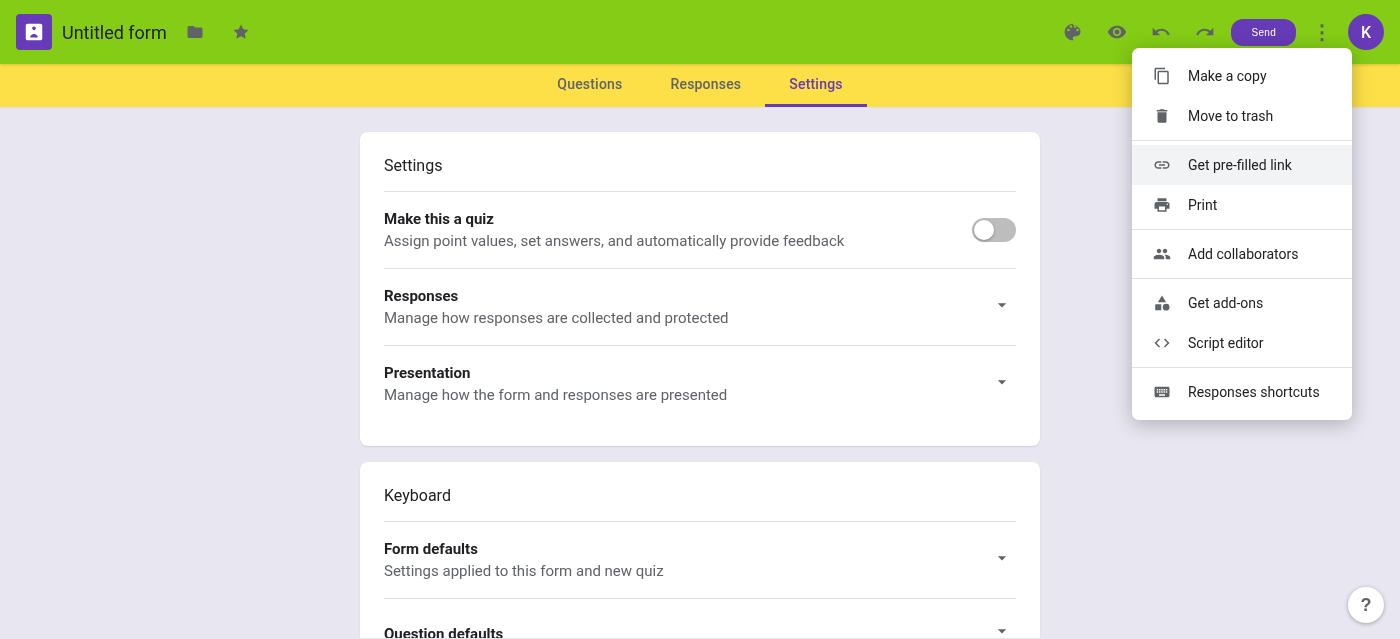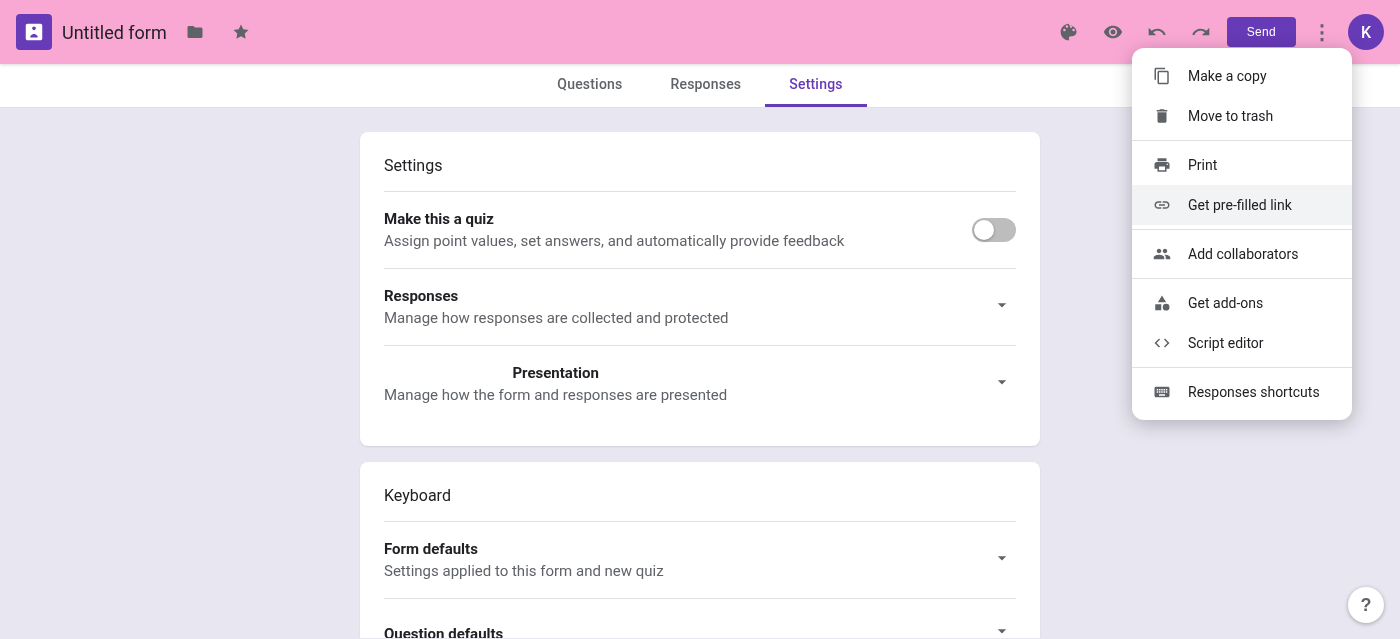--- a/index.html
+++ b/index.html
@@ -1,20 +1,20 @@
 <!DOCTYPE html>
 <html><head>
   <meta charset="utf-8">
   <style>
     * { box-sizing: border-box; margin: 0; padding: 0; }
     body { font-family: 'Google Sans', Roboto, Arial, sans-serif; background: #e8e6f0; height: 639px; overflow: hidden; }
 
     
     .header {
-      background: #f9a8d4;
+      background: #84cc16;
       height: 64px;
       display: flex;
       align-items: center;
       padding: 0 16px;
       box-shadow: 0 1px 3px rgba(0,0,0,0.15);
       position: relative;
       z-index: 10;
     }
     .header-left {
       display: flex;
@@ -51,43 +51,43 @@
     }
     .header-right {
       display: flex;
       align-items: center;
       gap: 8px;
     }
     .send-btn {
       background: #673ab7;
       color: #fff;
       border: none;
-      border-radius: 4px;
+      border-radius: 12px;
       padding: 8px 20px;
-      font-size: 12px;
+      font-size: 10px;
       font-weight: 500;
       cursor: pointer;
       letter-spacing: 0.3px;
     }
     .avatar {
       width: 36px;
       height: 36px;
       border-radius: 50%;
       background: #673ab7;
       color: #fff;
       display: flex;
       align-items: center;
       justify-content: center;
       font-size: 16px;
       font-weight: 500;
     }
 
     
     .tabs-bar {
-      background: #ffffff;
+      background: #fde047;
       display: flex;
       justify-content: center;
       gap: 0;
       border-bottom: 1px solid #e0e0e0;
     }
     .tab {
       padding: 12px 24px;
       font-size: 14px;
       color: #5f6368;
       cursor: pointer;
@@ -125,21 +125,21 @@
     }
     .divider {
       border: none;
       border-top: 1px solid #e0e0e0;
       margin: 0 0 0 0;
     }
     .settings-row {
       padding: 18px 0;
       border-bottom: 1px solid #e0e0e0;
     }
-    .settings-row:last-child { border-bottom: none; text-align: center; }
+    .settings-row:last-child { border-bottom: none; }
     .settings-row-header {
       display: flex;
       justify-content: space-between;
       align-items: center;
     }
     .settings-row-title {
       font-size: 15px;
       color: #202124;
       font-weight: 700;
     }
@@ -180,21 +180,21 @@
       left: 2px;
       box-shadow: 0 1px 3px rgba(0,0,0,0.3);
     }
 
     
     .dropdown-menu {
       position: fixed;
       top: 48px;
       right: 48px;
       background: #fff;
-      border-radius: 12px;
+      border-radius: 7px;
       box-shadow: 0 4px 20px rgba(0,0,0,0.25);
       width: 220px;
       z-index: 1000;
       padding: 8px 0;
     }
     .menu-item {
       display: flex;
       align-items: center;
       gap: 16px;
       padding: 10px 20px;
@@ -390,38 +390,38 @@
     <span class="menu-icon">
       <svg width="18" height="18" viewBox="0 0 24 24" fill="#5f6368">
         <path d="M6 19c0 1.1.9 2 2 2h8c1.1 0 2-.9 2-2V7H6v12zM19 4h-3.5l-1-1h-5l-1 1H5v2h14V4z"></path>
       </svg>
     </span>
     <span>Move to trash</span>
   </div>
 
   <hr class="menu-divider">
 
+  <div class="menu-item highlighted">
+    <span class="menu-icon">
+      <svg width="18" height="18" viewBox="0 0 24 24" fill="#5f6368">
+        <path d="M3.9 12c0-1.71 1.39-3.1 3.1-3.1h4V7H7c-2.76 0-5 2.24-5 5s2.24 5 5 5h4v-1.9H7c-1.71 0-3.1-1.39-3.1-3.1zM8 13h8v-2H8v2zm9-6h-4v1.9h4c1.71 0 3.1 1.39 3.1 3.1s-1.39 3.1-3.1 3.1h-4V17h4c2.76 0 5-2.24 5-5s-2.24-5-5-5z"></path>
+      </svg>
+    </span>
+    <span>Get pre-filled link</span>
+  </div>
+
   <div class="menu-item">
     <span class="menu-icon">
       <svg width="18" height="18" viewBox="0 0 24 24" fill="#5f6368">
         <path d="M19 8H5c-1.66 0-3 1.34-3 3v6h4v4h12v-4h4v-6c0-1.66-1.34-3-3-3zm-3 11H8v-5h8v5zm3-7c-.55 0-1-.45-1-1s.45-1 1-1 1 .45 1 1-.45 1-1 1zm-1-9H6v4h12V3z"></path>
       </svg>
     </span>
     <span>Print</span>
   </div>
 
-  <div class="menu-item highlighted">
-    <span class="menu-icon">
-      <svg width="18" height="18" viewBox="0 0 24 24" fill="#5f6368">
-        <path d="M3.9 12c0-1.71 1.39-3.1 3.1-3.1h4V7H7c-2.76 0-5 2.24-5 5s2.24 5 5 5h4v-1.9H7c-1.71 0-3.1-1.39-3.1-3.1zM8 13h8v-2H8v2zm9-6h-4v1.9h4c1.71 0 3.1 1.39 3.1 3.1s-1.39 3.1-3.1 3.1h-4V17h4c2.76 0 5-2.24 5-5s-2.24-5-5-5z"></path>
-      </svg>
-    </span>
-    <span>Get pre-filled link</span>
-  </div>
-
   <hr class="menu-divider">
 
   <div class="menu-item">
     <span class="menu-icon">
       <svg width="18" height="18" viewBox="0 0 24 24" fill="#5f6368">
         <path d="M16 11c1.66 0 2.99-1.34 2.99-3S17.66 5 16 5c-1.66 0-3 1.34-3 3s1.34 3 3 3zm-8 0c1.66 0 2.99-1.34 2.99-3S9.66 5 8 5C6.34 5 5 6.34 5 8s1.34 3 3 3zm0 2c-2.33 0-7 1.17-7 3.5V19h14v-2.5c0-2.33-4.67-3.5-7-3.5zm8 0c-.29 0-.62.02-.97.05 1.16.84 1.97 1.97 1.97 3.45V19h6v-2.5c0-2.33-4.67-3.5-7-3.5z"></path>
       </svg>
     </span>
     <span>Add collaborators</span>
   </div>

